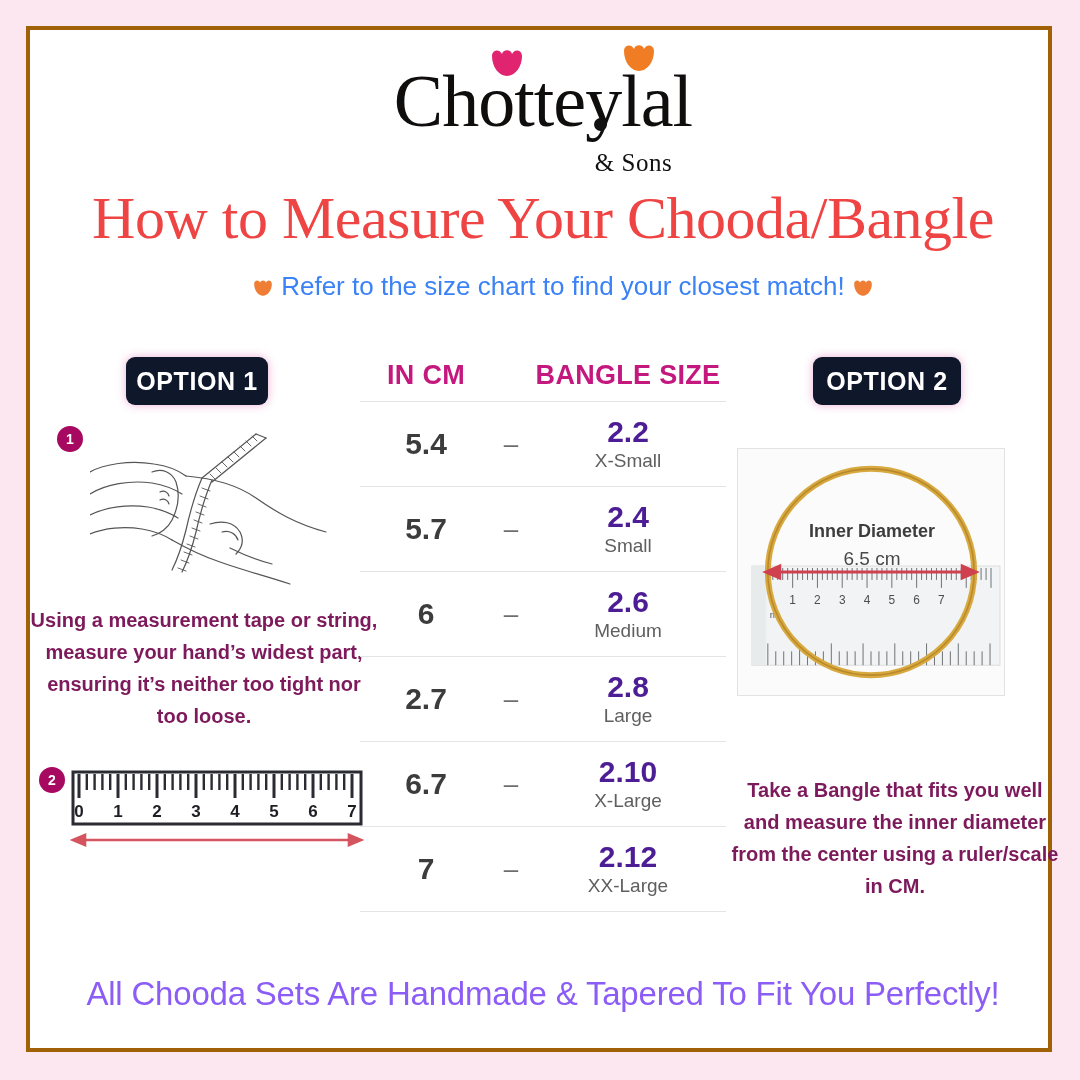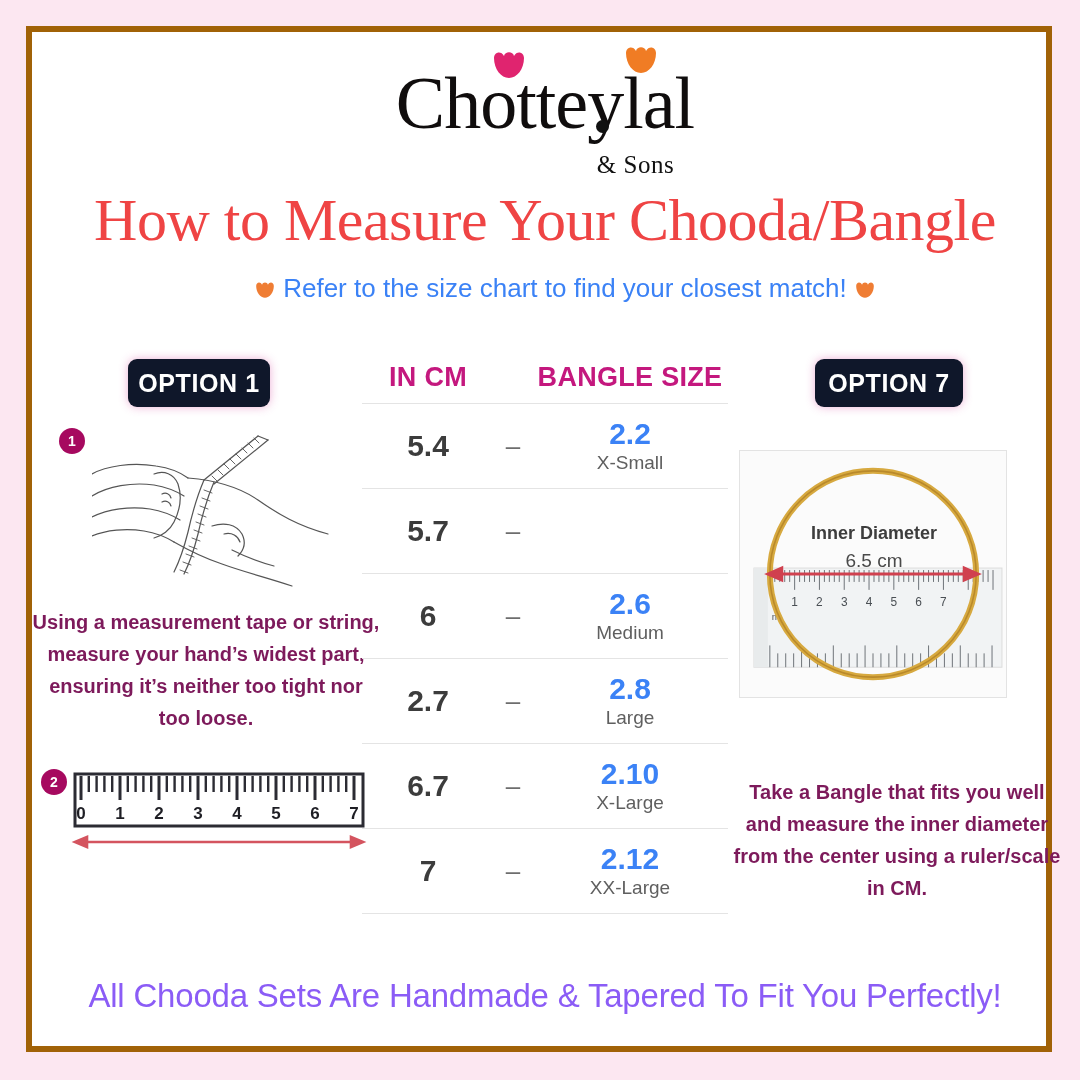--- a/index.html
+++ b/index.html
@@ -10,21 +10,21 @@
     overflow:hidden;
   }
   .page{
     position:absolute;left:0;top:0;width:1080px;height:1080px;
     background:#fce7f1;
   }
   .card{
     position:absolute;left:26px;top:26px;
     width:1026px;height:1026px;
     background:#ffffff;
-    border:6px solid #a16207;
+    border:4px solid #a16207;
     box-sizing:border-box;
   }
 
   
   .logo{
     position:absolute;left:0;top:34px;width:1026px;height:120px;
     text-align:center;
   }
   .logo-word{
     position:relative;display:inline-block;
@@ -131,21 +131,21 @@
     font-size:30px;font-weight:bold;color:#3c3c3c;
   }
   .cell-dash{
     width:38px;text-align:center;
     font-size:26px;color:#6d6d6d;
   }
   .cell-size{
     width:196px;text-align:center;
   }
   .cell-size .num{
-    display:block;font-size:30px;font-weight:bold;color:#3b82f6;line-height:34px;
+    display:block;font-size:30px;font-weight:bold;color:#4c1d95;line-height:34px;
   }
   .cell-size .name{
     display:block;font-size:19px;color:#5f5f5f;line-height:24px;
   }
 
   
   .photo{
     position:absolute;left:707px;top:418px;width:268px;height:248px;
     background:#f7f7f7;border:1px solid #e3e3e3;box-sizing:border-box;
     overflow:hidden;
@@ -341,20 +341,24 @@
         <div class="cell-dash">–</div>
         <div class="cell-size">
           <span class="num">2.2</span>
           <span class="name">X-Small</span>
         </div>
       </div>
 
       <div class="trow">
         <div class="cell-cm">5.7</div>
         <div class="cell-dash">–</div>
+        <div class="cell-size">
+          <span class="num">2.4</span>
+          <span class="name">Small</span>
+        </div>
       </div>
 
       <div class="trow">
         <div class="cell-cm">6</div>
         <div class="cell-dash">–</div>
         <div class="cell-size">
           <span class="num">2.6</span>
           <span class="name">Medium</span>
         </div>
       </div>
@@ -380,21 +384,21 @@
       <div class="trow last">
         <div class="cell-cm">7</div>
         <div class="cell-dash">–</div>
         <div class="cell-size">
           <span class="num">2.12</span>
           <span class="name">XX-Large</span>
         </div>
       </div>
     </div>
 
-    <div class="opt-badge" id="opt2-badge">OPTION 7</div>
+    <div class="opt-badge" id="opt2-badge">OPTION 2</div>
 
     <div class="photo">
       <svg viewBox="0 0 268 248">
         <rect x="0" y="0" width="268" height="248" fill="#fbfbfb"></rect>
 
         <rect x="14" y="118" width="250" height="100" fill="#f1f3f4" stroke="#dcdcdc" stroke-width="1"></rect>
         <rect x="14" y="118" width="14" height="100" fill="#e8ebec"></rect>
 
         <g stroke="#6d7277" stroke-width="1">
           <path d="M30 120 L30 140"></path>

